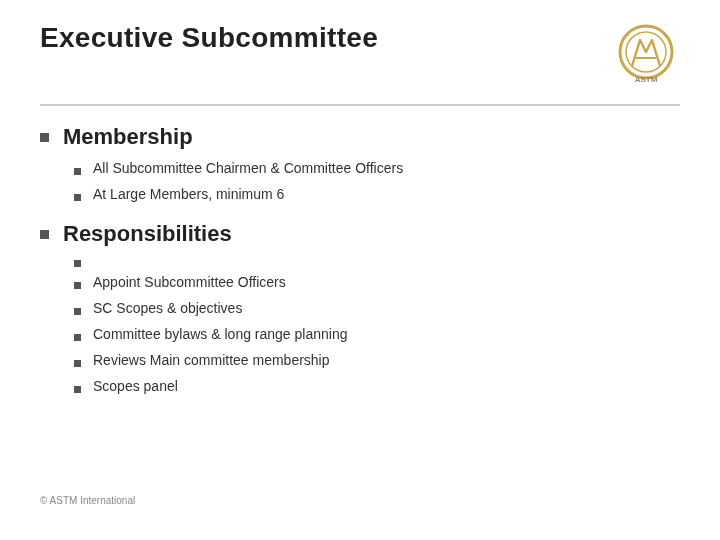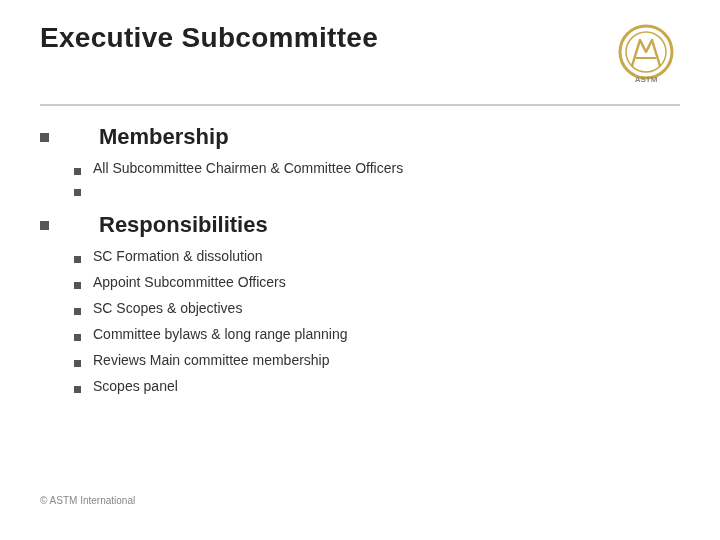--- a/index.html
+++ b/index.html
@@ -55,21 +55,20 @@
     }
 
     .section {
       margin-bottom: 16px;
     }
 
     .section-heading {
       display: flex;
       align-items: center;
       margin-bottom: 8px;
-      gap: 36px;
     }
 
     .bullet-square {
       width: 9px;
       height: 9px;
       background: #555555;
       flex-shrink: 0;
       margin-right: 14px;
     }
 
@@ -147,33 +146,33 @@
         <div class="bullet-square"></div>
         <span class="section-title">Membership</span>
       </div>
       <div class="sub-items">
         <div class="sub-item">
           <div class="sub-bullet"></div>
           <span class="sub-text">All Subcommittee Chairmen &amp; Committee Officers</span>
         </div>
         <div class="sub-item">
           <div class="sub-bullet"></div>
+          <span class="sub-text">At Large Members, minimum 6</span>
         </div>
       </div>
     </div>
 
     <div class="section">
       <div class="section-heading">
         <div class="bullet-square"></div>
         <span class="section-title">Responsibilities</span>
       </div>
       <div class="sub-items">
         <div class="sub-item">
           <div class="sub-bullet"></div>
-          <span class="sub-text">SC Formation &amp; dissolution</span>
         </div>
         <div class="sub-item">
           <div class="sub-bullet"></div>
           <span class="sub-text">Appoint Subcommittee Officers</span>
         </div>
         <div class="sub-item">
           <div class="sub-bullet"></div>
           <span class="sub-text">SC Scopes &amp; objectives</span>
         </div>
         <div class="sub-item">

